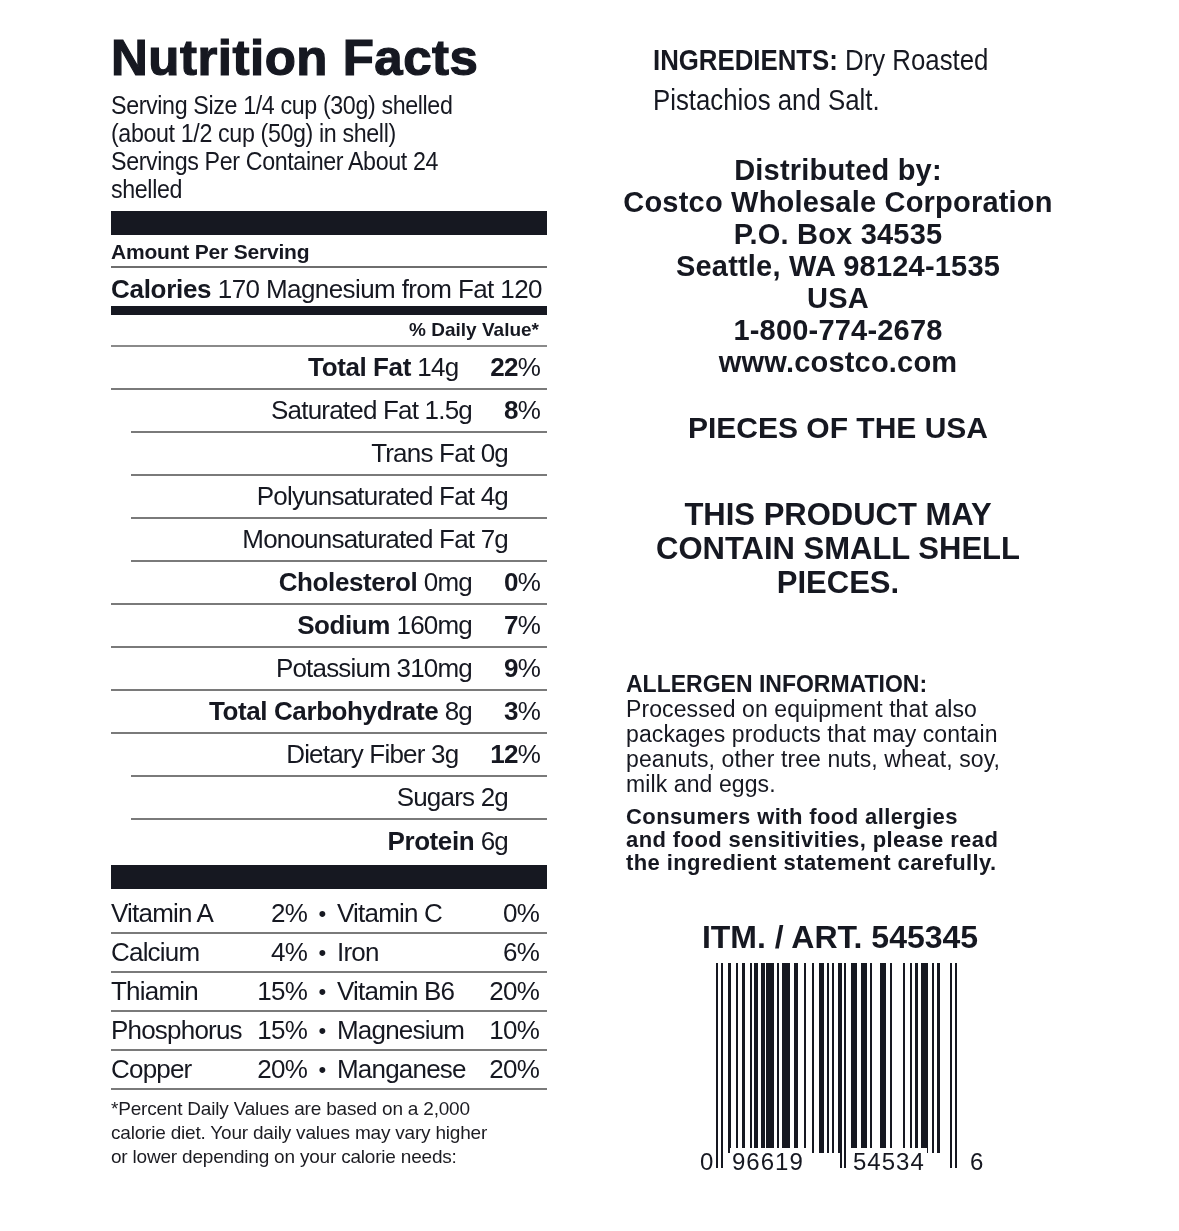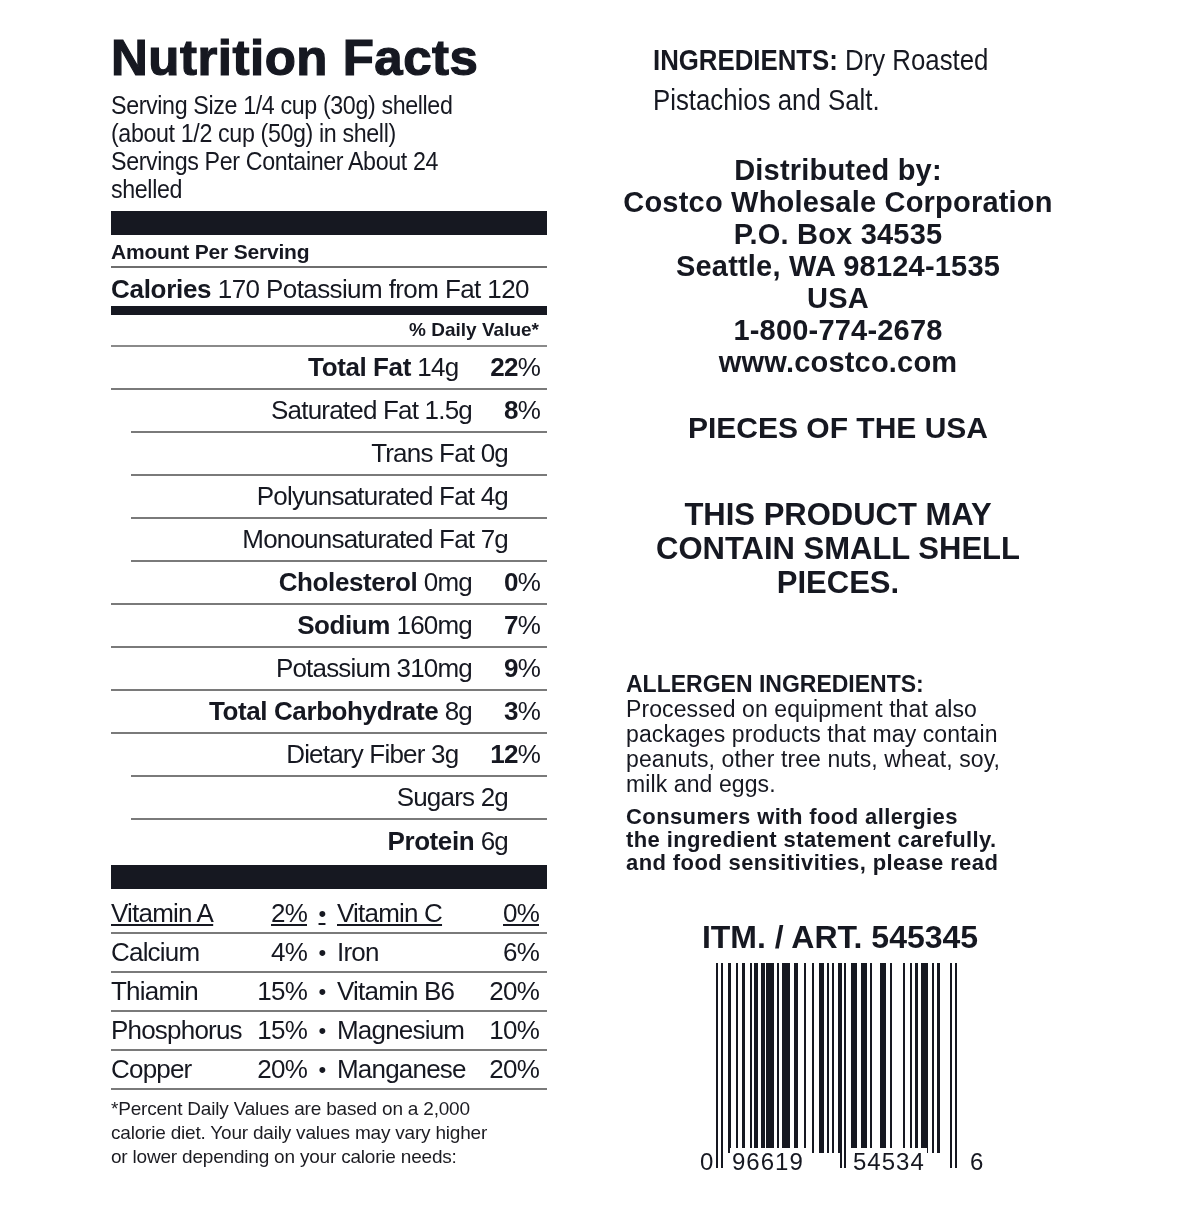--- a/index.html
+++ b/index.html
@@ -23,21 +23,21 @@
     .nrow .nlabel b { font-weight: 900; letter-spacing: -0.4px; }
     .nrow .npct { padding-right: 7px; margin-left: 32px; }
     .nrow .npct b { font-weight: 900; }
     .nrow.noline { border-bottom: none; }
 
     .bar-protein { height: 24px; background: #161821; margin-top: 2px; }
 
     .vrow { display: grid; grid-template-columns: 140px 56px 30px 148px 54px; align-items: center; height: 39px; border-bottom: 2px solid #7a7a7a; font-size: 26px; letter-spacing: -0.8px; white-space: nowrap; }
     .vrow .vpct { text-align: right; }
     .vrow .vdot { text-align: center; font-size: 22px; }
-    .vrow:first-child { margin-top: 6px; text-decoration: underline; }
+    .vrow:first-child { margin-top: 6px; }
 
     .footnote { font-size: 19px; line-height: 24px; margin-top: 7px; letter-spacing: -0.2px; color: #1c1c22; }
     .ingredients { position: absolute; left: 653px; top: 40px; width: 420px; font-family: "Liberation Sans Narrow", "Liberation Sans", sans-serif; font-size: 30px; line-height: 40px; transform: scaleX(0.86); transform-origin: left; white-space: nowrap; }
     .ingredients b { font-weight: 700; }
 
     .distrib { position: absolute; left: 590px; top: 154px; width: 496px; text-align: center; font-weight: 700; font-size: 29px; line-height: 32px; letter-spacing: 0.2px; }
     .product-of { position: absolute; left: 590px; top: 410px; width: 496px; text-align: center; font-weight: 700; font-size: 30px; line-height: 36px; }
     .shell-warning { position: absolute; left: 590px; top: 498px; width: 496px; text-align: center; font-weight: 700; font-size: 31px; line-height: 34px; }
 
     .allergen { position: absolute; left: 626px; top: 672px; width: 440px; }
@@ -59,21 +59,21 @@
     <div>Serving Size 1/4 cup (30g) shelled</div>
     <div>(about 1/2 cup (50g) in shell)</div>
     <div>Servings Per Container About 24</div>
     <div>shelled</div>
   </div>
   <div class="bar-thick"></div>
   <div class="amount-per">Amount Per Serving</div>
   <div class="calories-row">
     <b>Calories</b>
     <span>170</span>
-    <span>Potassium from Fat</span>
+    <span>Magnesium from Fat</span>
     <span>120</span>
   </div>
   <div class="bar-med"></div>
   <div class="dv-header">% Daily Value*</div>
 
   <div id="nutrient-rows">
       <div class="nrow">
         <span class="nlabel"><b>Total Fat</b> <span>14g</span></span>
         <span class="npct"><b>22</b><span>%</span></span>
       </div>
@@ -187,31 +187,31 @@
 
 <div class="product-of">PIECES OF THE USA</div>
 
 <div class="shell-warning">
   <div>THIS PRODUCT MAY</div>
   <div>CONTAIN SMALL SHELL</div>
   <div>PIECES.</div>
 </div>
 
 <div class="allergen">
-  <div class="allergen-title">ALLERGEN INGREDIENTS:</div>
+  <div class="allergen-title">ALLERGEN INFORMATION:</div>
   <div class="allergen-body">
     <div>Processed on equipment that also</div>
     <div>packages products that may contain</div>
     <div>peanuts, other tree nuts, wheat, soy,</div>
     <div>milk and eggs.</div>
   </div>
   <div class="allergen-warn">
     <div>Consumers with food allergies</div>
+    <div>and food sensitivities, please read</div>
     <div>the ingredient statement carefully.</div>
-    <div>and food sensitivities, please read</div>
   </div>
 </div>
 
 <div class="itm">ITM. / ART. 545345</div>
 
 <div class="barcode">
   <svg id="barcode-svg" width="256" height="212" viewBox="0 0 256 212">
       <rect x="2" y="0" width="2" height="205" fill="#161821"></rect>
       <rect x="7" y="0" width="2" height="205" fill="#161821"></rect>
       <rect x="14" y="0" width="3" height="190" fill="#161821"></rect>

